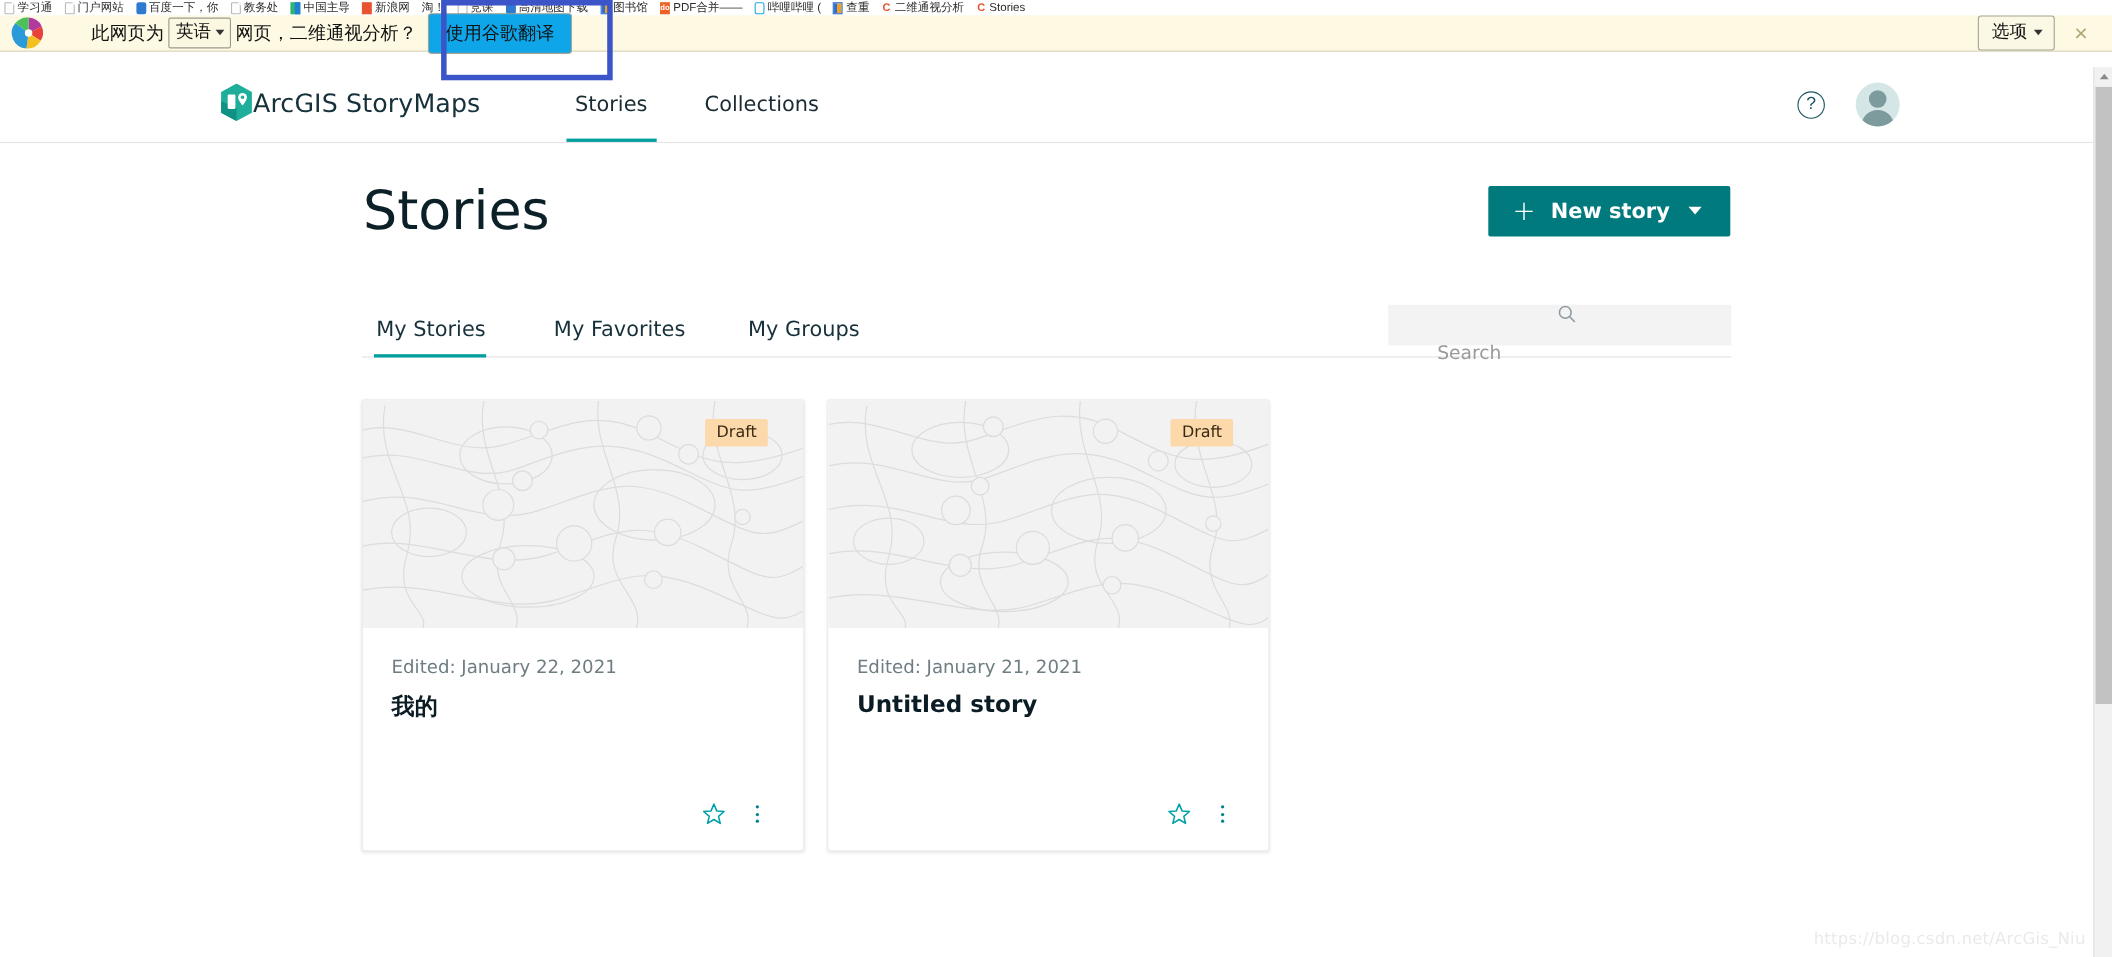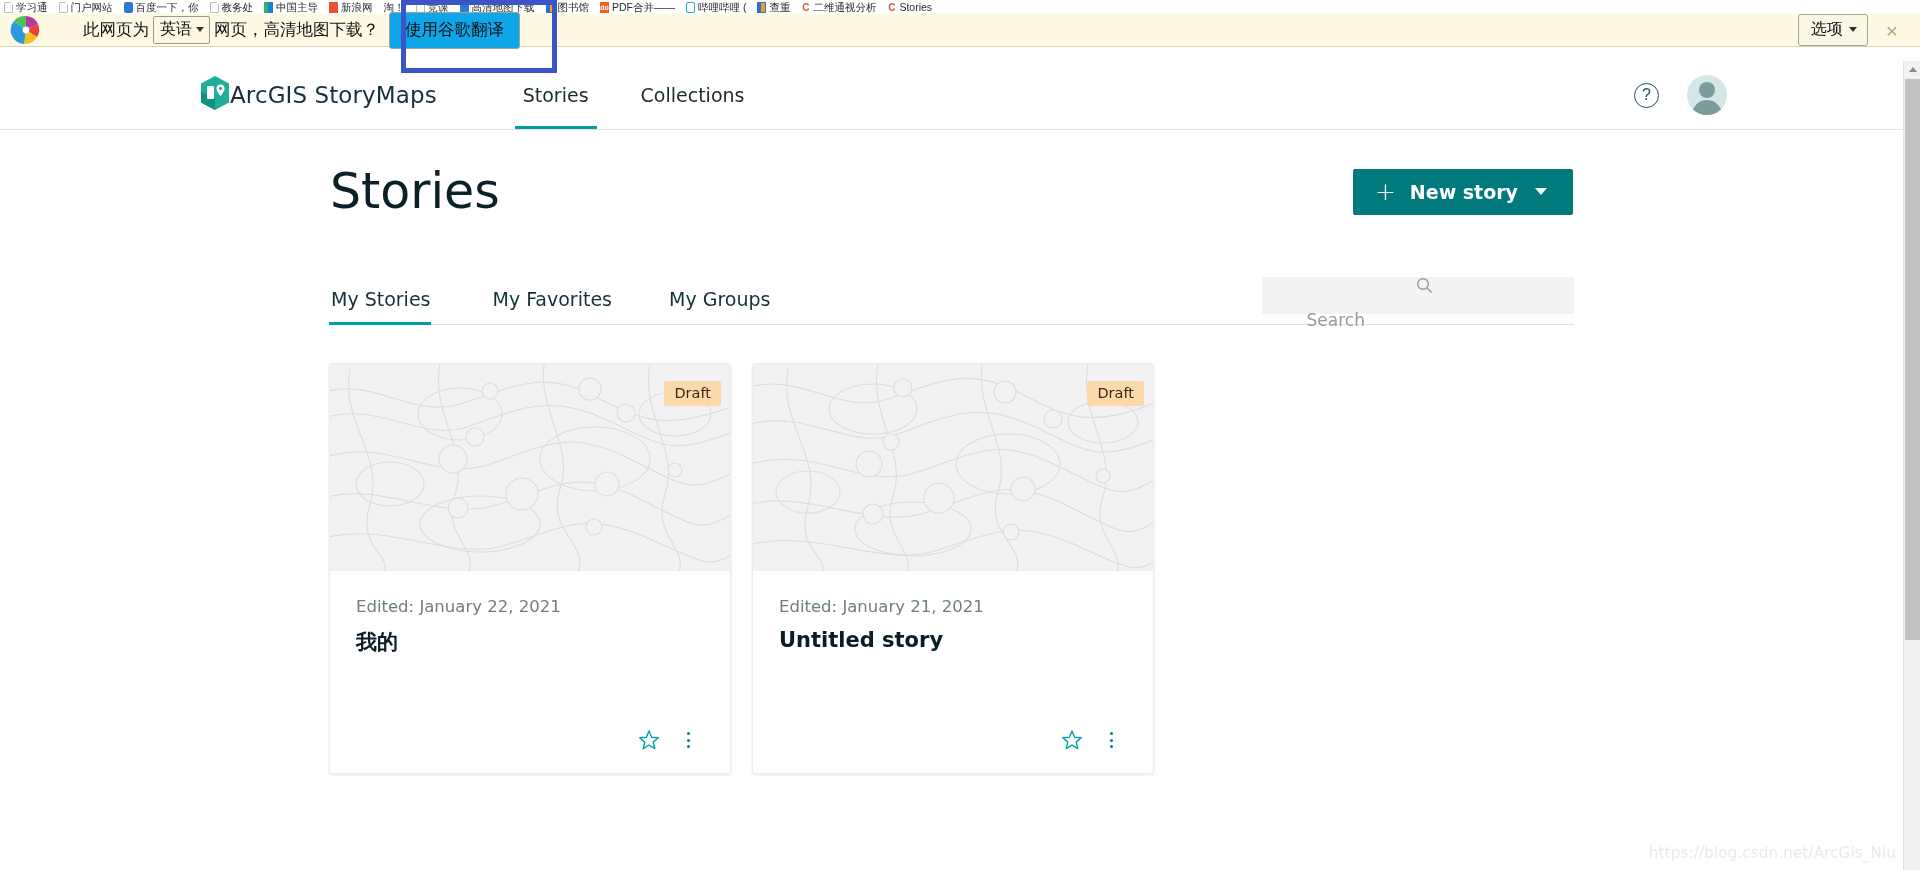--- a/index.html
+++ b/index.html
@@ -288,21 +288,21 @@
   .tabs { display:flex; gap: 0; }
   .tab {
     font-size: 19px;
     color:#17313b;
     padding: 0 12px 14px;
     margin-right: 33px;
     cursor:pointer;
     position:relative;
     font-family: "DejaVu Sans", "Liberation Sans", sans-serif;
   }
-  .tab:first-child { padding-left: 2px; margin-right: 38px; }
+  .tab:first-child { padding-left: 2px; margin-right: 38px; margin-left: 11px; }
   .tab.active::after {
     content:"";
     position:absolute;
     left:0;right:12px;bottom:-1px;
     height:3px;background:#009e9e;
   }
   .search-box {
     width: 312px;
     height: 37px;
     background:#f3f3f3;
@@ -345,21 +345,21 @@
   }
   .card-thumb {
     height: 207px;
     background:#f2f2f2;
     position:relative;
     overflow:hidden;
   }
   .card-thumb svg { position:absolute; left:0; top:0; }
   .badge {
     position:absolute;
-    top: 17px; right: 9px;
+    top: 17px; right: 32px;
     background:#fcd9ab;
     color:#3a2a12;
     font-size: 14.5px;
     padding: 4px 10px 5px;
     border-radius: 2px;
     font-family: "DejaVu Sans", "Liberation Sans", sans-serif;
   }
   .card-body {
     flex:1;
     padding: 26px 26px 0;
@@ -507,21 +507,21 @@
       <path d="M17 17 L15 31 A14 14 0 0 1 5 8 Z" fill="#2a9bd8"></path>
       <path d="M17 17 L5 8 A14 14 0 0 1 17 3 Z" fill="#4cc05a"></path>
       <circle cx="17" cy="17" r="3.4" fill="#ffffff"></circle>
     </svg>
   </div>
   <span class="gt-text">此网页为</span>
   <span class="gt-select">
     <span>英语</span>
     <span class="caret-dn"></span>
   </span>
-  <span class="gt-text">网页，高清地图下载？</span>
+  <span class="gt-text">网页，二维通视分析？</span>
   <button class="gt-btn" style="margin-left:10px;">使用谷歌翻译</button>
 
   <div class="gt-right">
     <span class="gt-options">
       <span>选项</span>
       <span class="caret-dn"></span>
     </span>
     <span class="gt-close">×</span>
   </div>
 </div>

